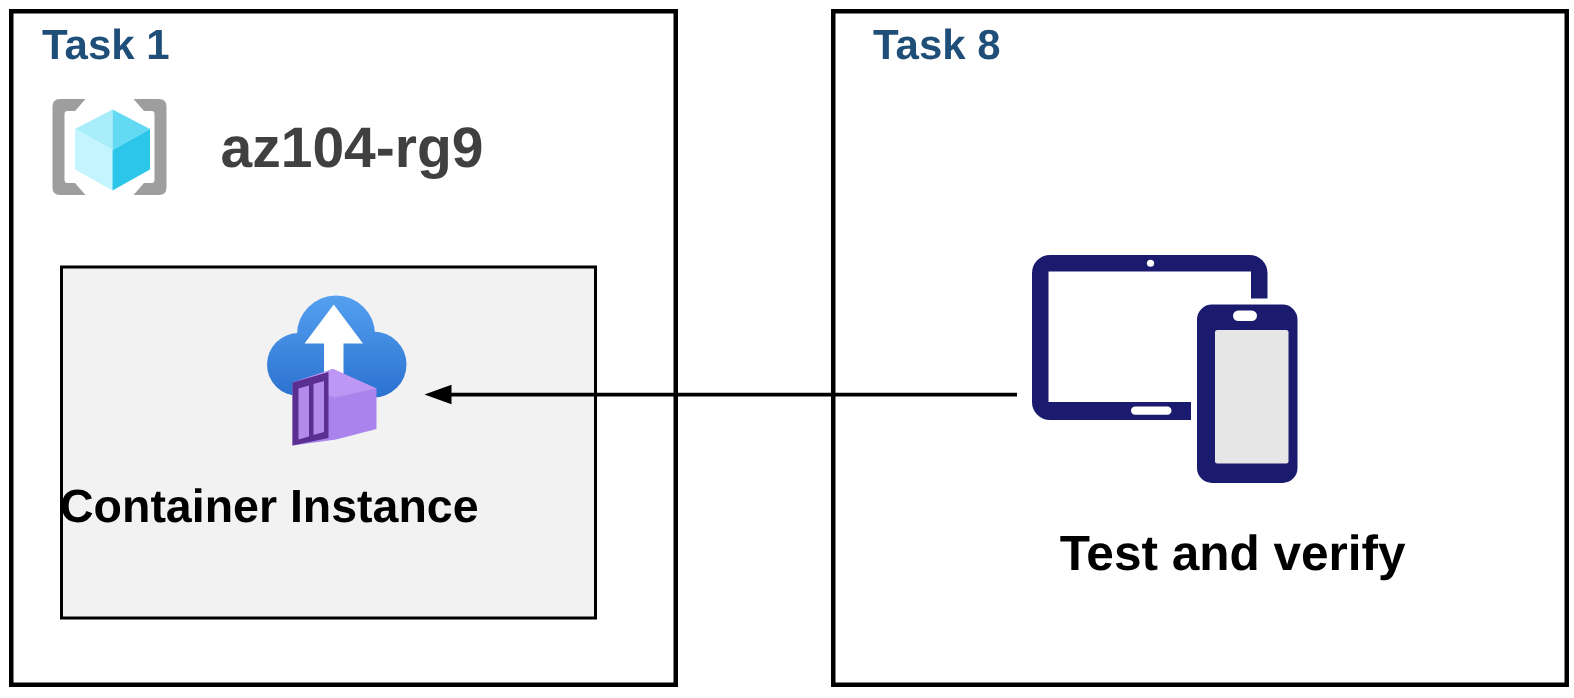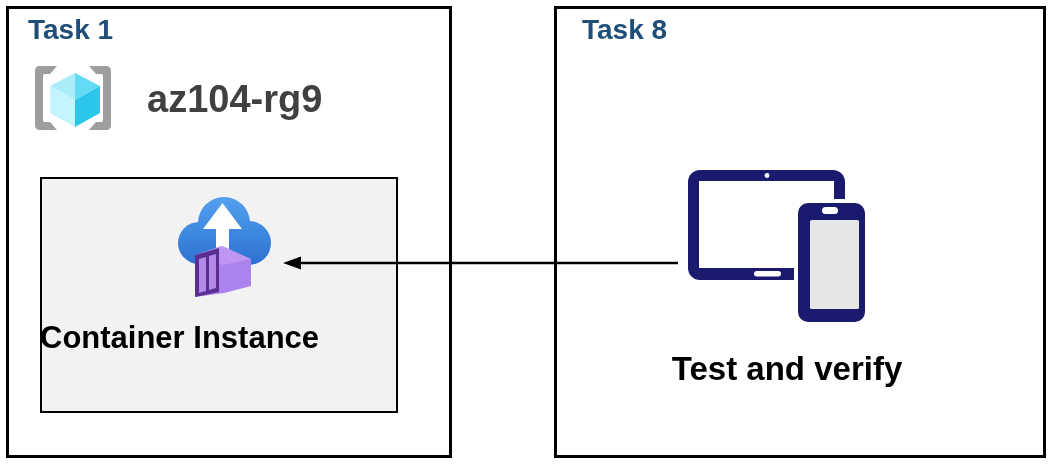--- a/index.html
+++ b/index.html
@@ -18,21 +18,21 @@
   }
   .ci-box{
     position:absolute;left:40px;top:177px;width:358px;height:236px;
     background:#f2f2f2;border:2.5px solid #000;box-sizing:border-box;
   }
   .ci-label{
     position:absolute;left:40px;top:320px;width:358px;text-align:left;
     font-weight:700;font-size:31px;color:#000;white-space:nowrap;
   }
   .tv-label{
-    position:absolute;left:637px;top:350px;width:300px;text-align:center;
+    position:absolute;left:637px;top:350px;width:300px;text-align:right;
     font-weight:700;font-size:33px;color:#000;white-space:nowrap;
   }
   .abs{position:absolute;}
 </style>
 </head>
 <body>
 
 <div class="canvas">
 
   <div class="task-box" style="left:6px;top:6px;width:446px;height:452px;"></div>

